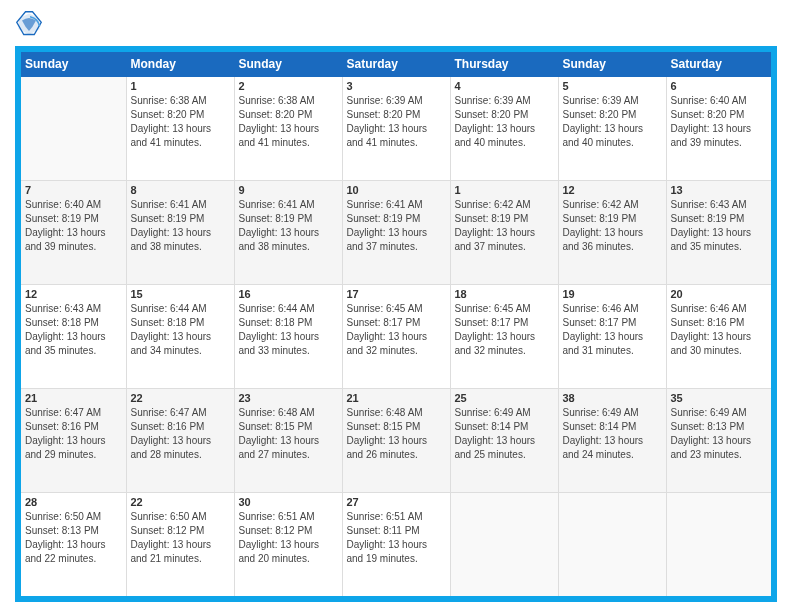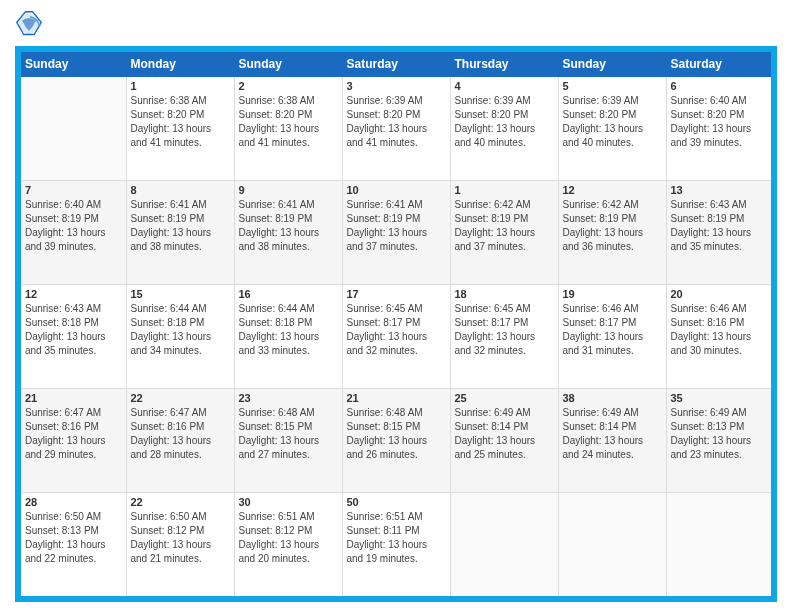--- a/index.html
+++ b/index.html
@@ -257,21 +257,21 @@
           </td>
           <td>
             <span class="day-num">22</span>
             <div class="day-info">Sunrise: 6:50 AM<br>Sunset: 8:12 PM<br>Daylight: 13 hours<br>and 21 minutes.</div>
           </td>
           <td>
             <span class="day-num">30</span>
             <div class="day-info">Sunrise: 6:51 AM<br>Sunset: 8:12 PM<br>Daylight: 13 hours<br>and 20 minutes.</div>
           </td>
           <td>
-            <span class="day-num">50</span>
+            <span class="day-num">27</span>
             <div class="day-info">Sunrise: 6:51 AM<br>Sunset: 8:11 PM<br>Daylight: 13 hours<br>and 19 minutes.</div>
           </td>
           <td class="empty-cell"></td>
           <td class="empty-cell"></td>
           <td class="empty-cell"></td>
         </tr>
       </tbody>
   </table>
 </div>
 

